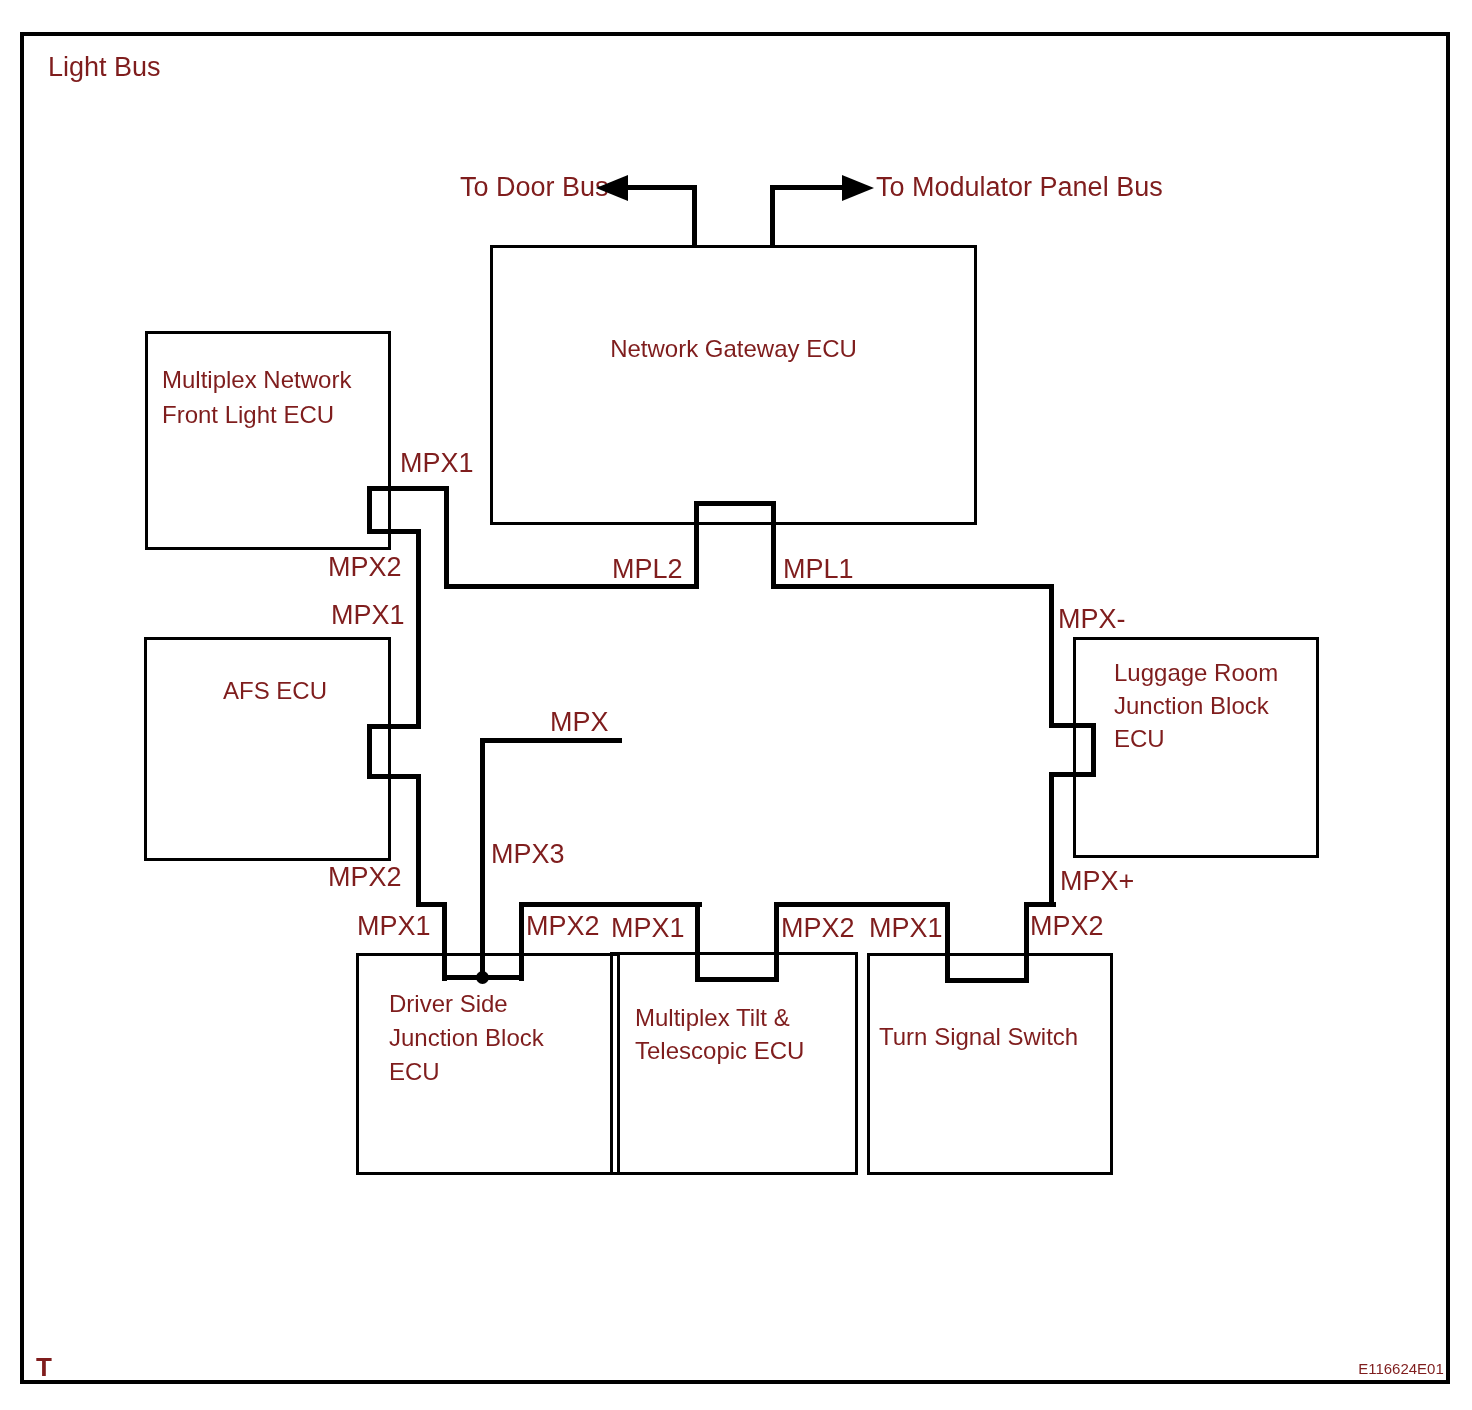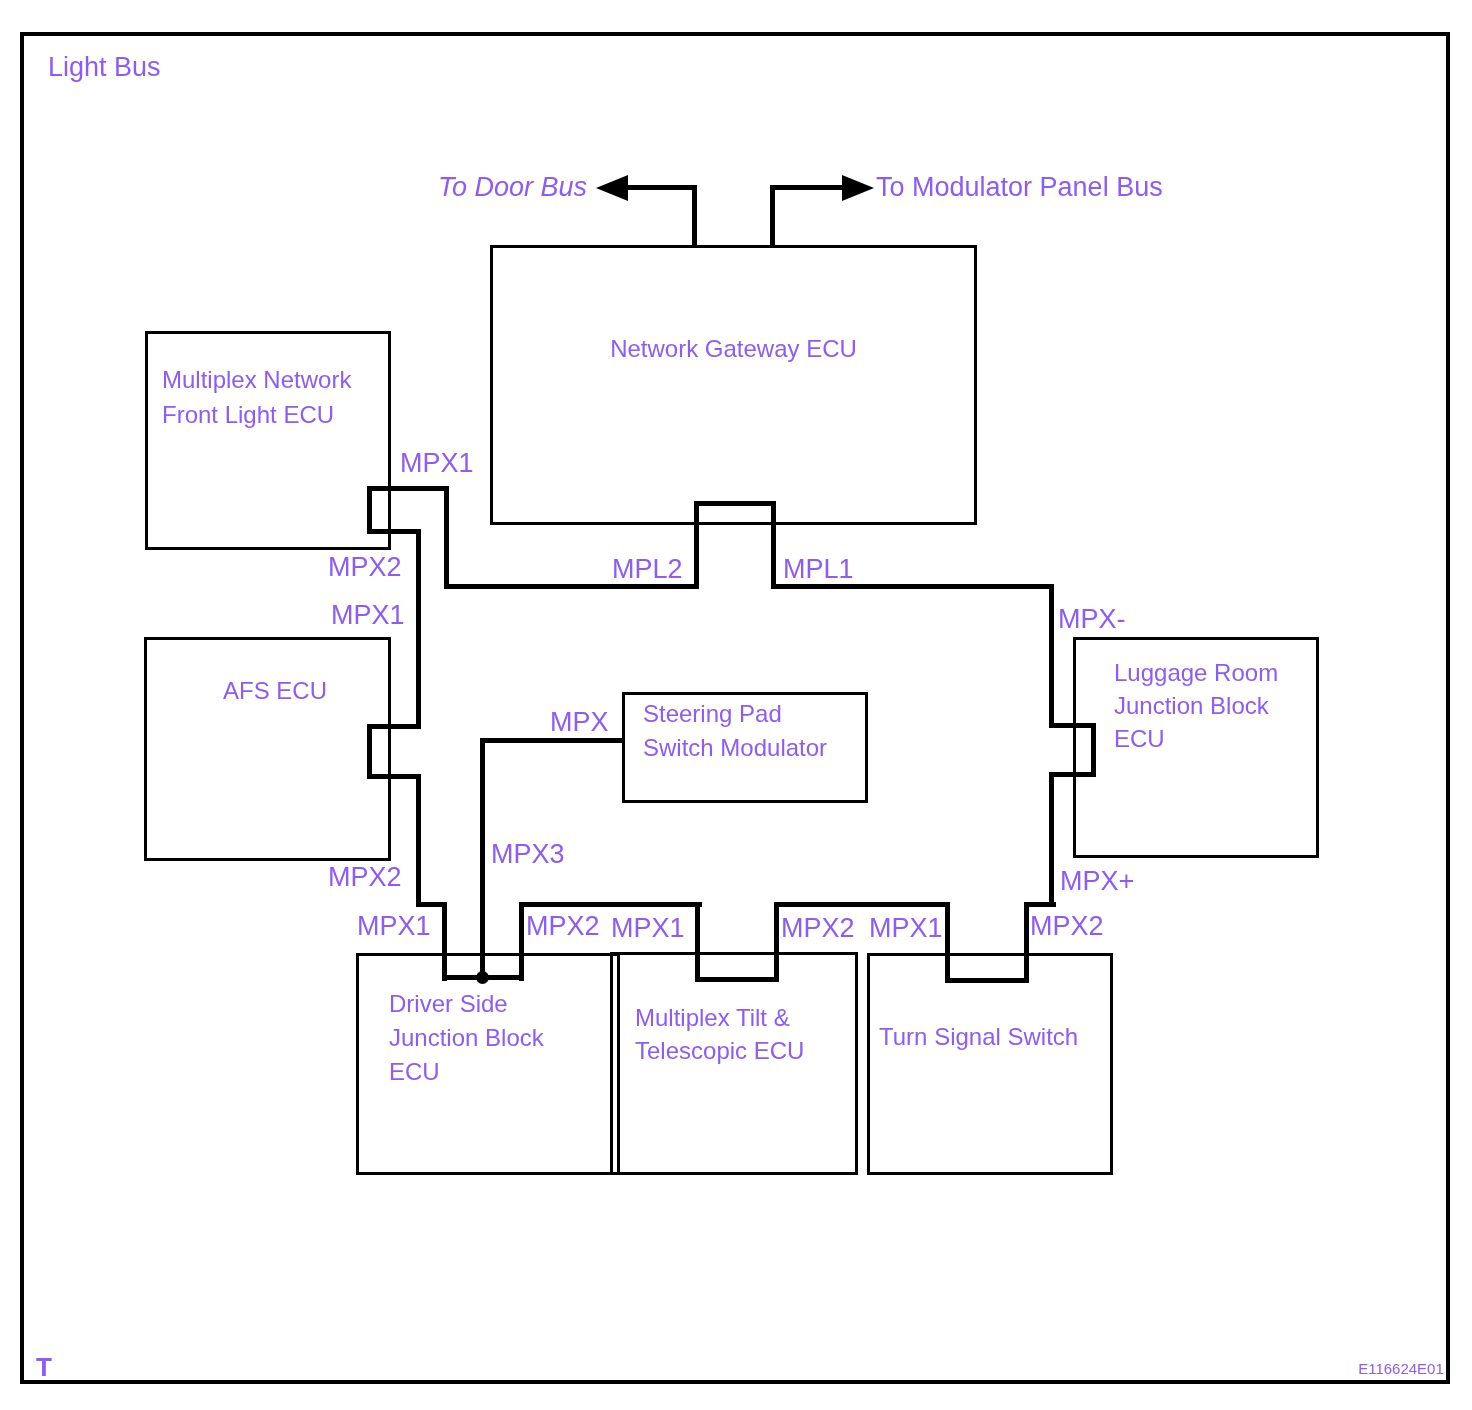--- a/index.html
+++ b/index.html
@@ -1,19 +1,19 @@
 <!DOCTYPE html>
 <html><head>
 <meta charset="utf-8">
 <style>
   html,body{margin:0;padding:0;background:#fff;}
   *{box-sizing:border-box;}
   .canvas{
     position:relative;width:1472px;height:1410px;background:#ffffff;
-    font-family:"Liberation Sans", sans-serif;color:#8b5cf6;overflow:hidden;
+    font-family:"Liberation Sans", sans-serif;color:#7f1d1d;overflow:hidden;
   }
   .box{position:absolute;border:3px solid #000;background:transparent;}
   .box-label{position:absolute;inset:0;font-size:24px;line-height:34px;}
   .box-label div{white-space:nowrap;}
   .wire{position:absolute;background:#000;}
   .lbl{position:absolute;font-size:27px;line-height:27px;white-space:nowrap;}
   .arrowhead{position:absolute;width:0;height:0;}
   .arrowhead.left{border-top:13px solid transparent;border-bottom:13px solid transparent;border-right:32px solid #000;}
   .arrowhead.right{border-top:13px solid transparent;border-bottom:13px solid transparent;border-left:32px solid #000;}
   .dot{position:absolute;width:13px;height:13px;border-radius:50%;background:#000;}
@@ -22,21 +22,21 @@
   .footer-code{position:absolute;left:1357px;top:1360px;width:88px;font-size:15px;text-align:center;white-space:nowrap;}
 </style>
 </head>
 <body>
 
 <div class="canvas">
 
   <div class="outer-border"></div>
   <div class="lbl" style="left:48px;top:54px;">Light Bus</div>
 
-  <div class="lbl" style="left:438px;top:174px;font-style:italic;">To Door Bus</div>
+  <div class="lbl" style="left:460px;top:174px;">To Door Bus</div>
   <div class="arrowhead left" style="left:596px;top:175px;"></div>
   <div class="wire" style="left:627px;top:185px;width:70px;height:5px;"></div>
   <div class="wire" style="left:692px;top:185px;width:5px;height:63px;"></div>
 
   <div class="wire" style="left:770px;top:185px;width:5px;height:63px;"></div>
   <div class="wire" style="left:773px;top:185px;width:72px;height:5px;"></div>
   <div class="arrowhead right" style="left:842px;top:175px;"></div>
   <div class="lbl" style="left:876px;top:174px;">To Modulator Panel Bus</div>
 
   <div class="box" style="left:490px;top:245px;width:487px;height:280px;">
@@ -75,26 +75,20 @@
       <div>AFS ECU</div>
     </div>
   </div>
 
   <div class="wire" style="left:367px;top:724px;width:54px;height:5px;"></div>
   <div class="wire" style="left:367px;top:724px;width:5px;height:55px;"></div>
   <div class="wire" style="left:367px;top:774px;width:54px;height:5px;"></div>
   <div class="wire" style="left:416px;top:774px;width:5px;height:133px;"></div>
   <div class="lbl" style="left:328px;top:864px;">MPX2</div>
 
-  <div class="box" style="left:622px;top:692px;width:246px;height:111px;">
-    <div class="box-label" style="padding:2px 0 0 18px;">
-      <div>Steering Pad</div>
-      <div>Switch Modulator</div>
-    </div>
-  </div>
   <div class="wire" style="left:480px;top:738px;width:142px;height:5px;"></div>
   <div class="wire" style="left:480px;top:738px;width:5px;height:240px;"></div>
   <div class="lbl" style="left:550px;top:709px;">MPX</div>
   <div class="lbl" style="left:491px;top:841px;">MPX3</div>
 
   <div class="box" style="left:1073px;top:637px;width:246px;height:221px;">
     <div class="box-label" style="padding:16px 0 0 38px;line-height:33px;">
       <div>Luggage Room</div>
       <div>Junction Block</div>
       <div>ECU</div>

